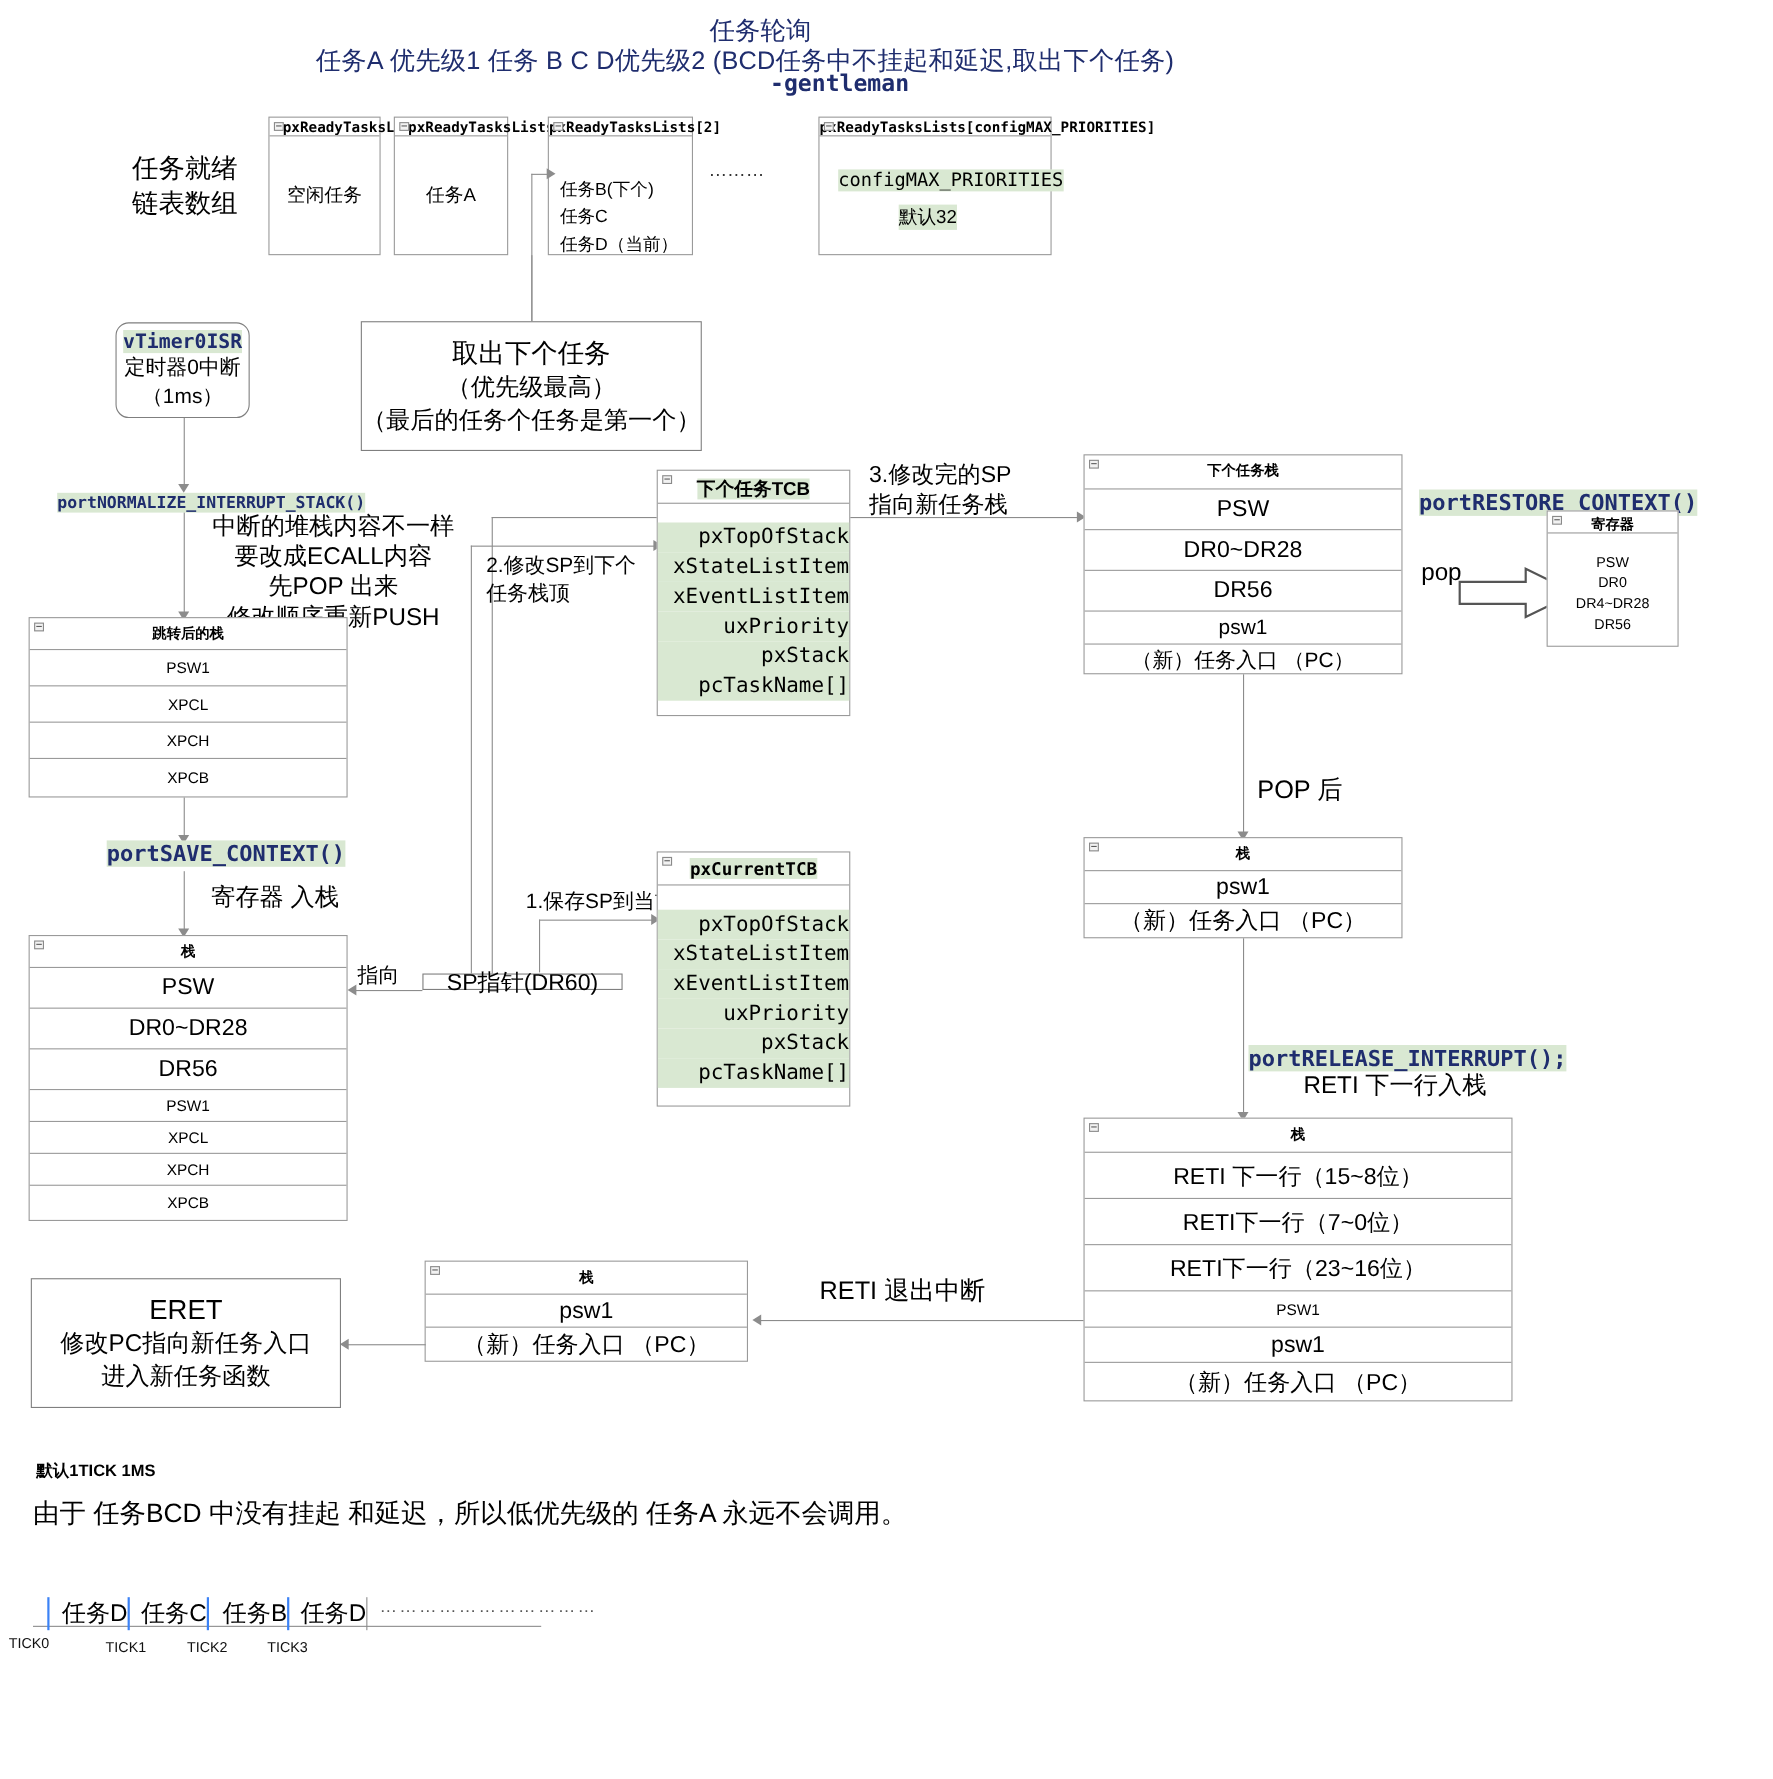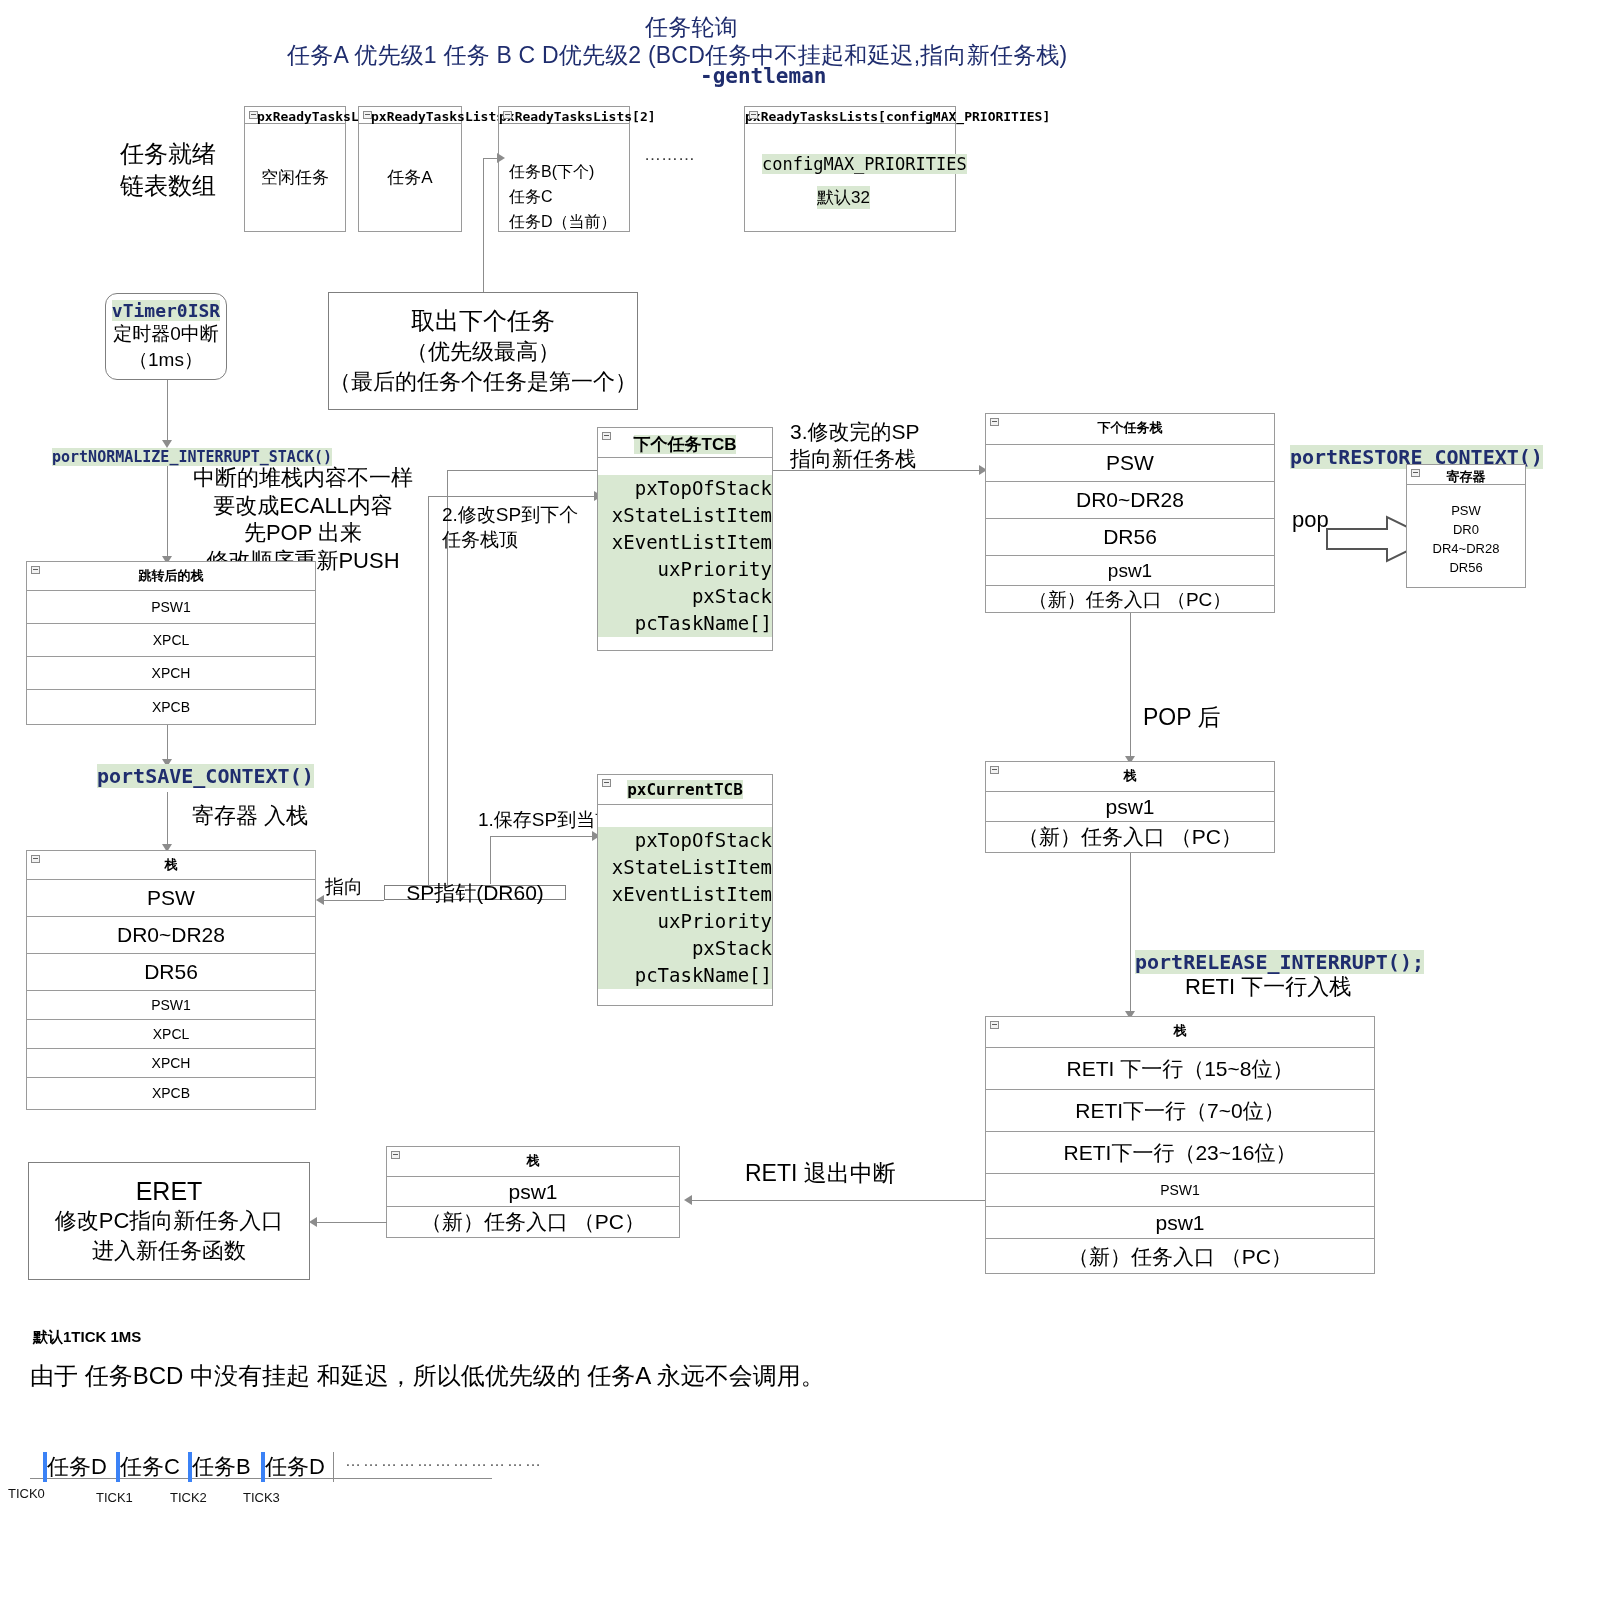--- a/index.html
+++ b/index.html
@@ -115,36 +115,36 @@
   .ah{position:absolute;width:0;height:0;}
   .ah-down{border-left:5px solid transparent;border-right:5px solid transparent;border-top:8px solid #8c8c8c;}
   .ah-right{border-top:5px solid transparent;border-bottom:5px solid transparent;border-left:8px solid #8c8c8c;}
   .ah-left{border-top:5px solid transparent;border-bottom:5px solid transparent;border-right:8px solid #8c8c8c;}
 
   .bigarrow{position:absolute;}
 
   
   .tl-seg{
     position:absolute;
-    border-left:4px solid #3b82f6;
+    border-left:2px solid #3b82f6;
     box-sizing:border-box;
     font-size:22px;
-    text-align:left;
+    text-align:right;
     white-space:nowrap;
   }
   .tick-lbl{position:absolute;font-size:13px;color:#111;white-space:nowrap;}
   .dots{position:absolute;font-size:22px;color:#555;letter-spacing:2px;}
 </style>
 </head>
 <body>
 
 <div id="stage">
 
   <div class="abs title-line" style="left:645px;top:12px;">任务轮询</div>
-  <div class="abs title-line" style="left:287px;top:40px;">任务A  优先级1  任务    B  C  D优先级2   (BCD任务中不挂起和延迟,指向新任务栈)</div>
+  <div class="abs title-line" style="left:287px;top:40px;">任务A  优先级1  任务    B  C  D优先级2   (BCD任务中不挂起和延迟,取出下个任务)</div>
   <div class="abs title-mono" style="left:700px;top:64px;">-gentleman</div>
 
   <div class="abs" style="left:120px;top:140px;font-size:24px;line-height:1.35;text-align:right;font-family:Liberation Mono, monospace;">
     <div>任务就绪</div>
     <div>链表数组</div>
   </div>
 
   <div class="abs ubox" style="left:244px;top:106px;width:102px;height:126px;">
     <div class="bhdr hdr-mono" style="height:17px;padding:2px 0 0 12px;text-align:left;">
       <span class="minicon"></span>

